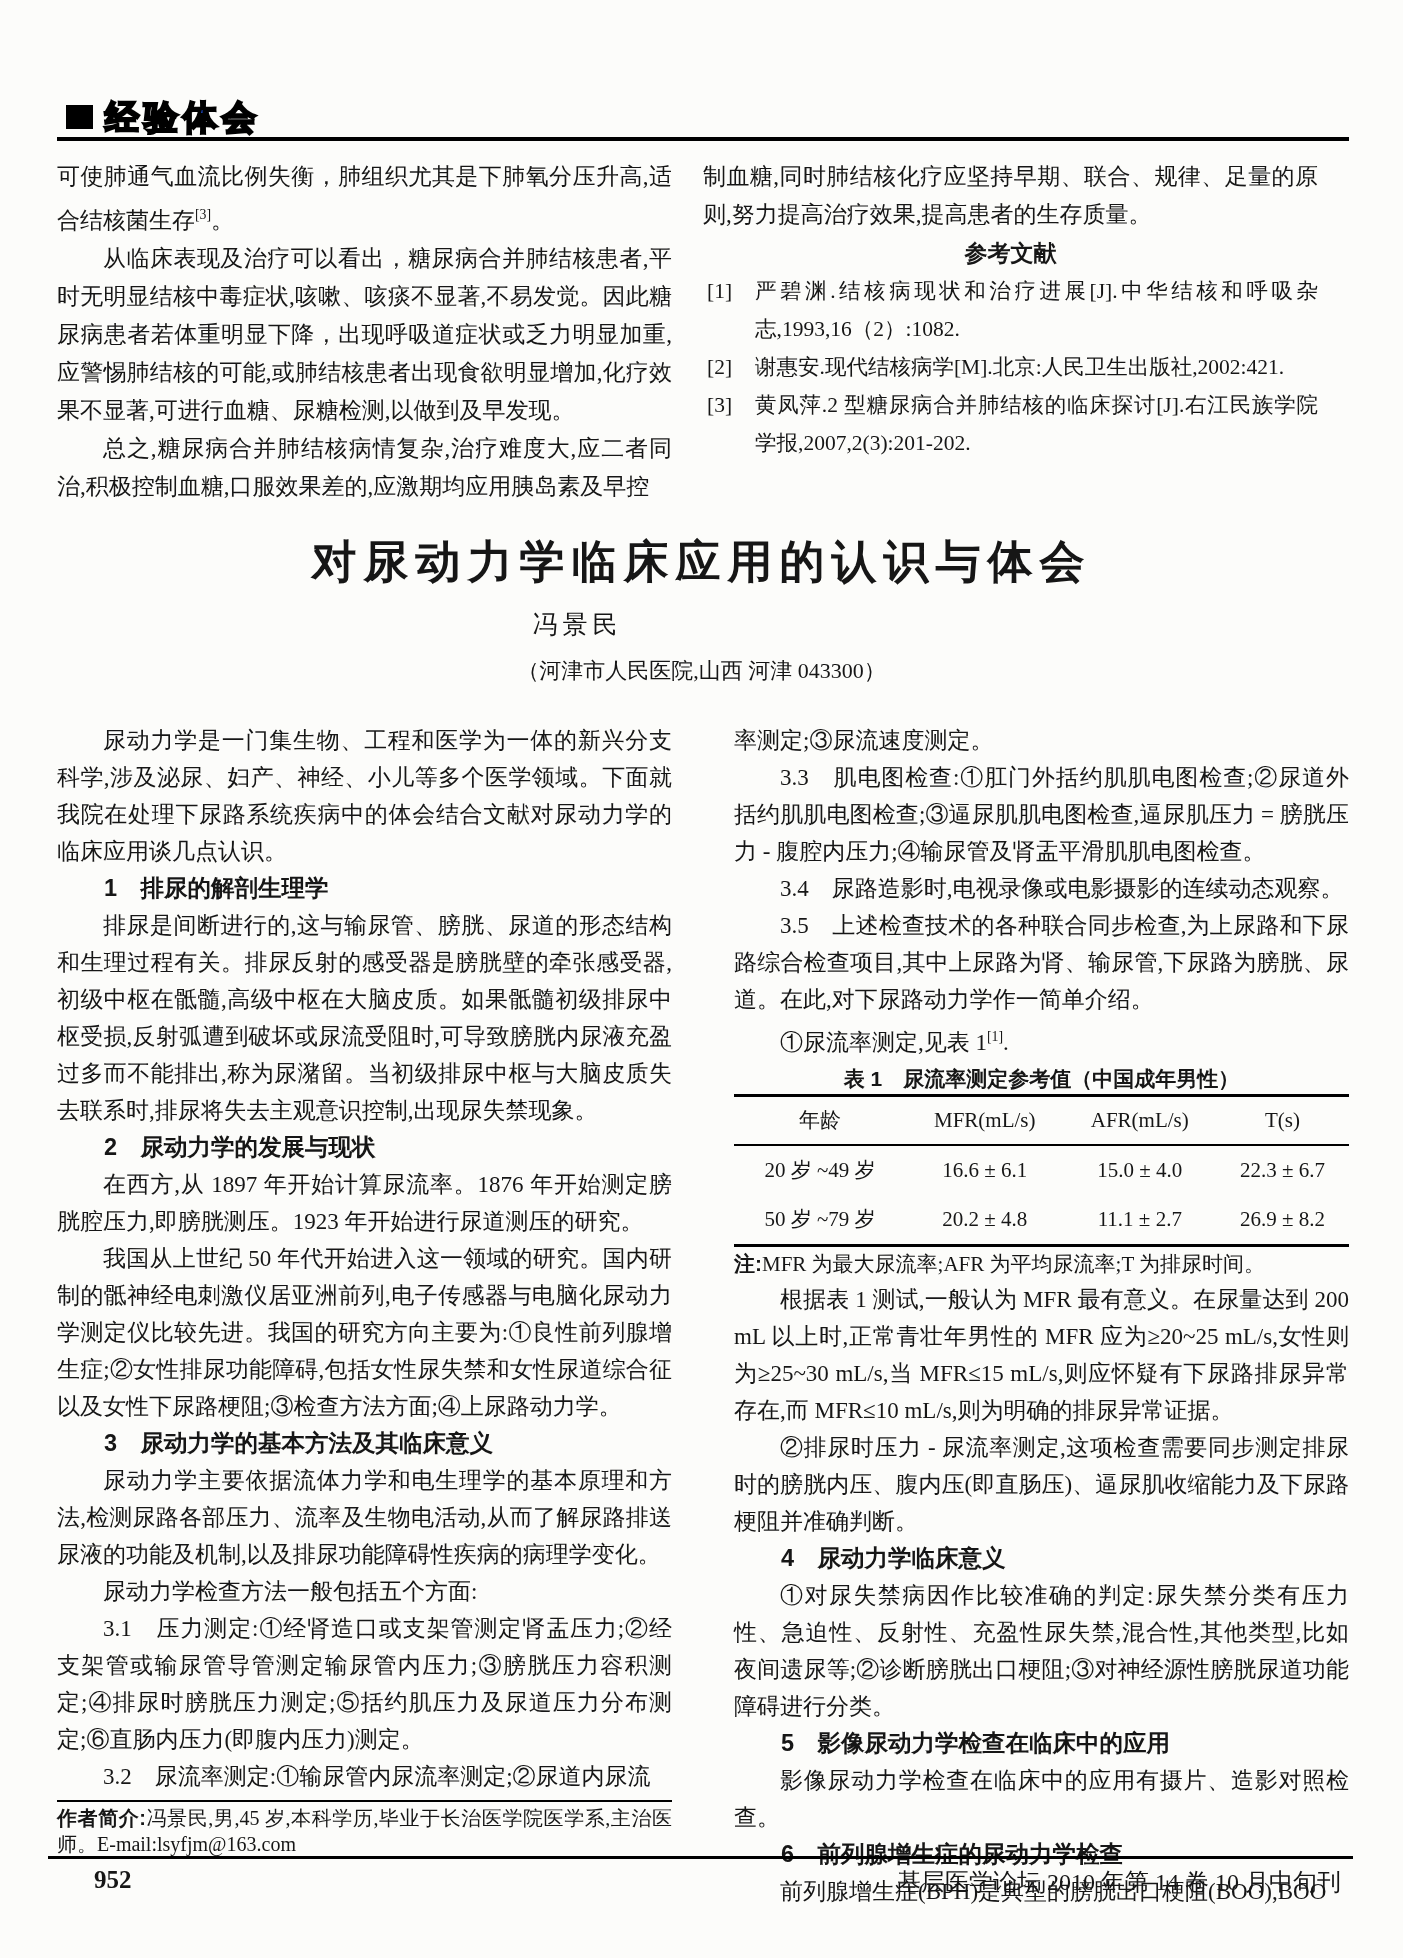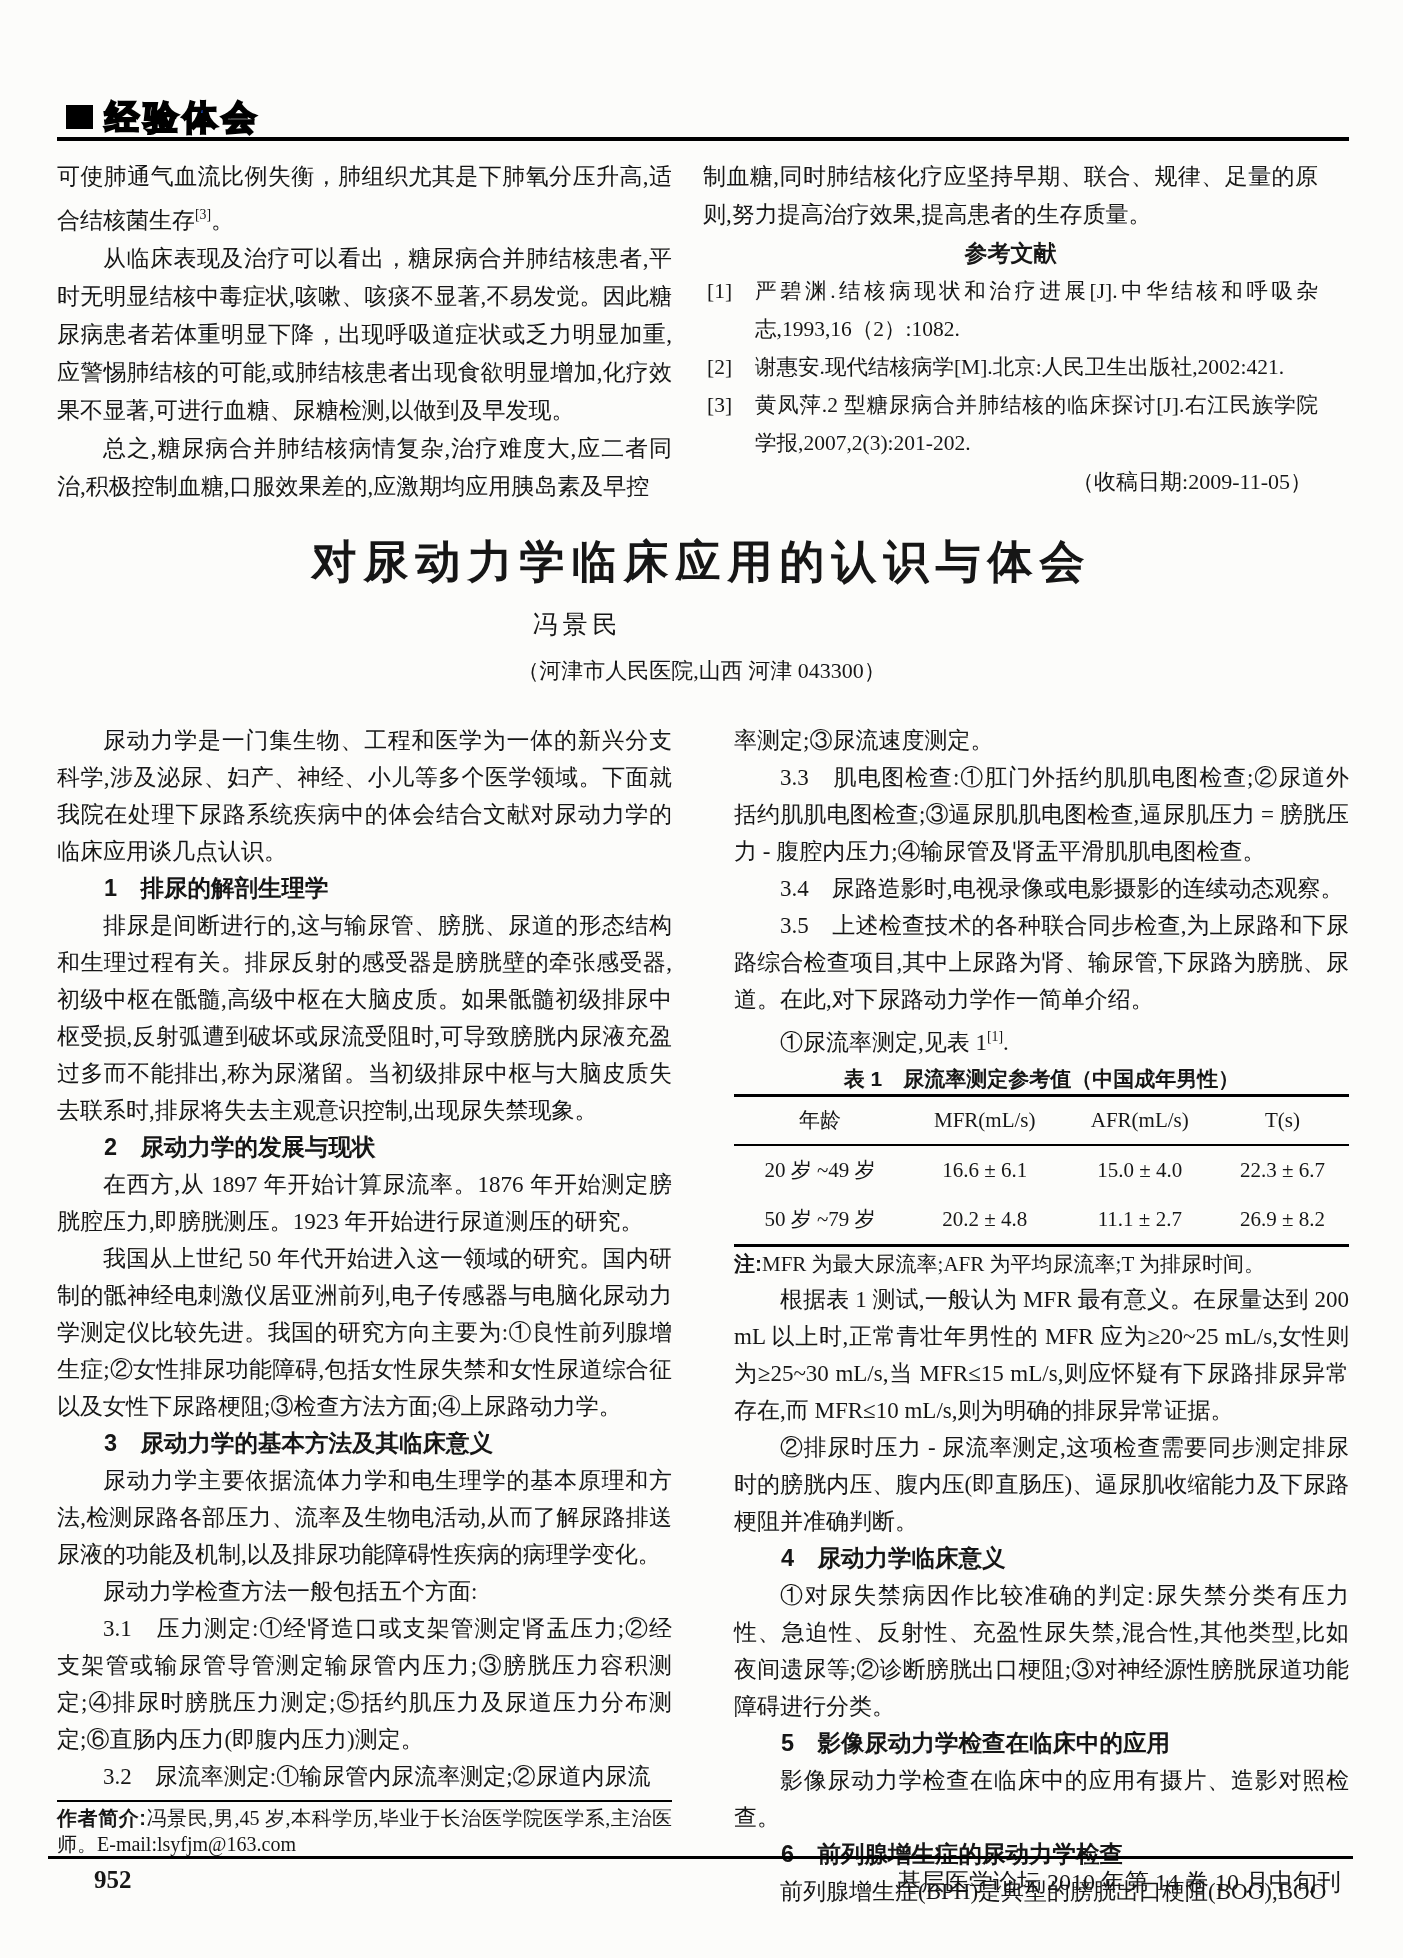--- a/index.html
+++ b/index.html
@@ -81,21 +81,20 @@
       <span>严碧渊.结核病现状和治疗进展[J].中华结核和呼吸杂志,1993,16（2）:1082.</span>
     </div>
     <div class="ref">
       <span class="ref-no">[2]</span>
       <span>谢惠安.现代结核病学[M].北京:人民卫生出版社,2002:421.</span>
     </div>
     <div class="ref">
       <span class="ref-no">[3]</span>
       <span>黄凤萍.2 型糖尿病合并肺结核的临床探讨[J].右江民族学院学报,2007,2(3):201-202.</span>
     </div>
-    <div class="recv">（收稿日期:2009-11-05）</div>
   </div>
 </div>
 
 <h1 class="a2-title">对尿动力学临床应用的认识与体会</h1>
 <div class="a2-author">冯景民</div>
 <div class="a2-affil">（河津市人民医院,山西 河津 043300）</div>
 
 <div class="twocol a2">
   <div class="col">
     <p class="ind">尿动力学是一门集生物、工程和医学为一体的新兴分支科学,涉及泌尿、妇产、神经、小儿等多个医学领域。下面就我院在处理下尿路系统疾病中的体会结合文献对尿动力学的临床应用谈几点认识。</p>

